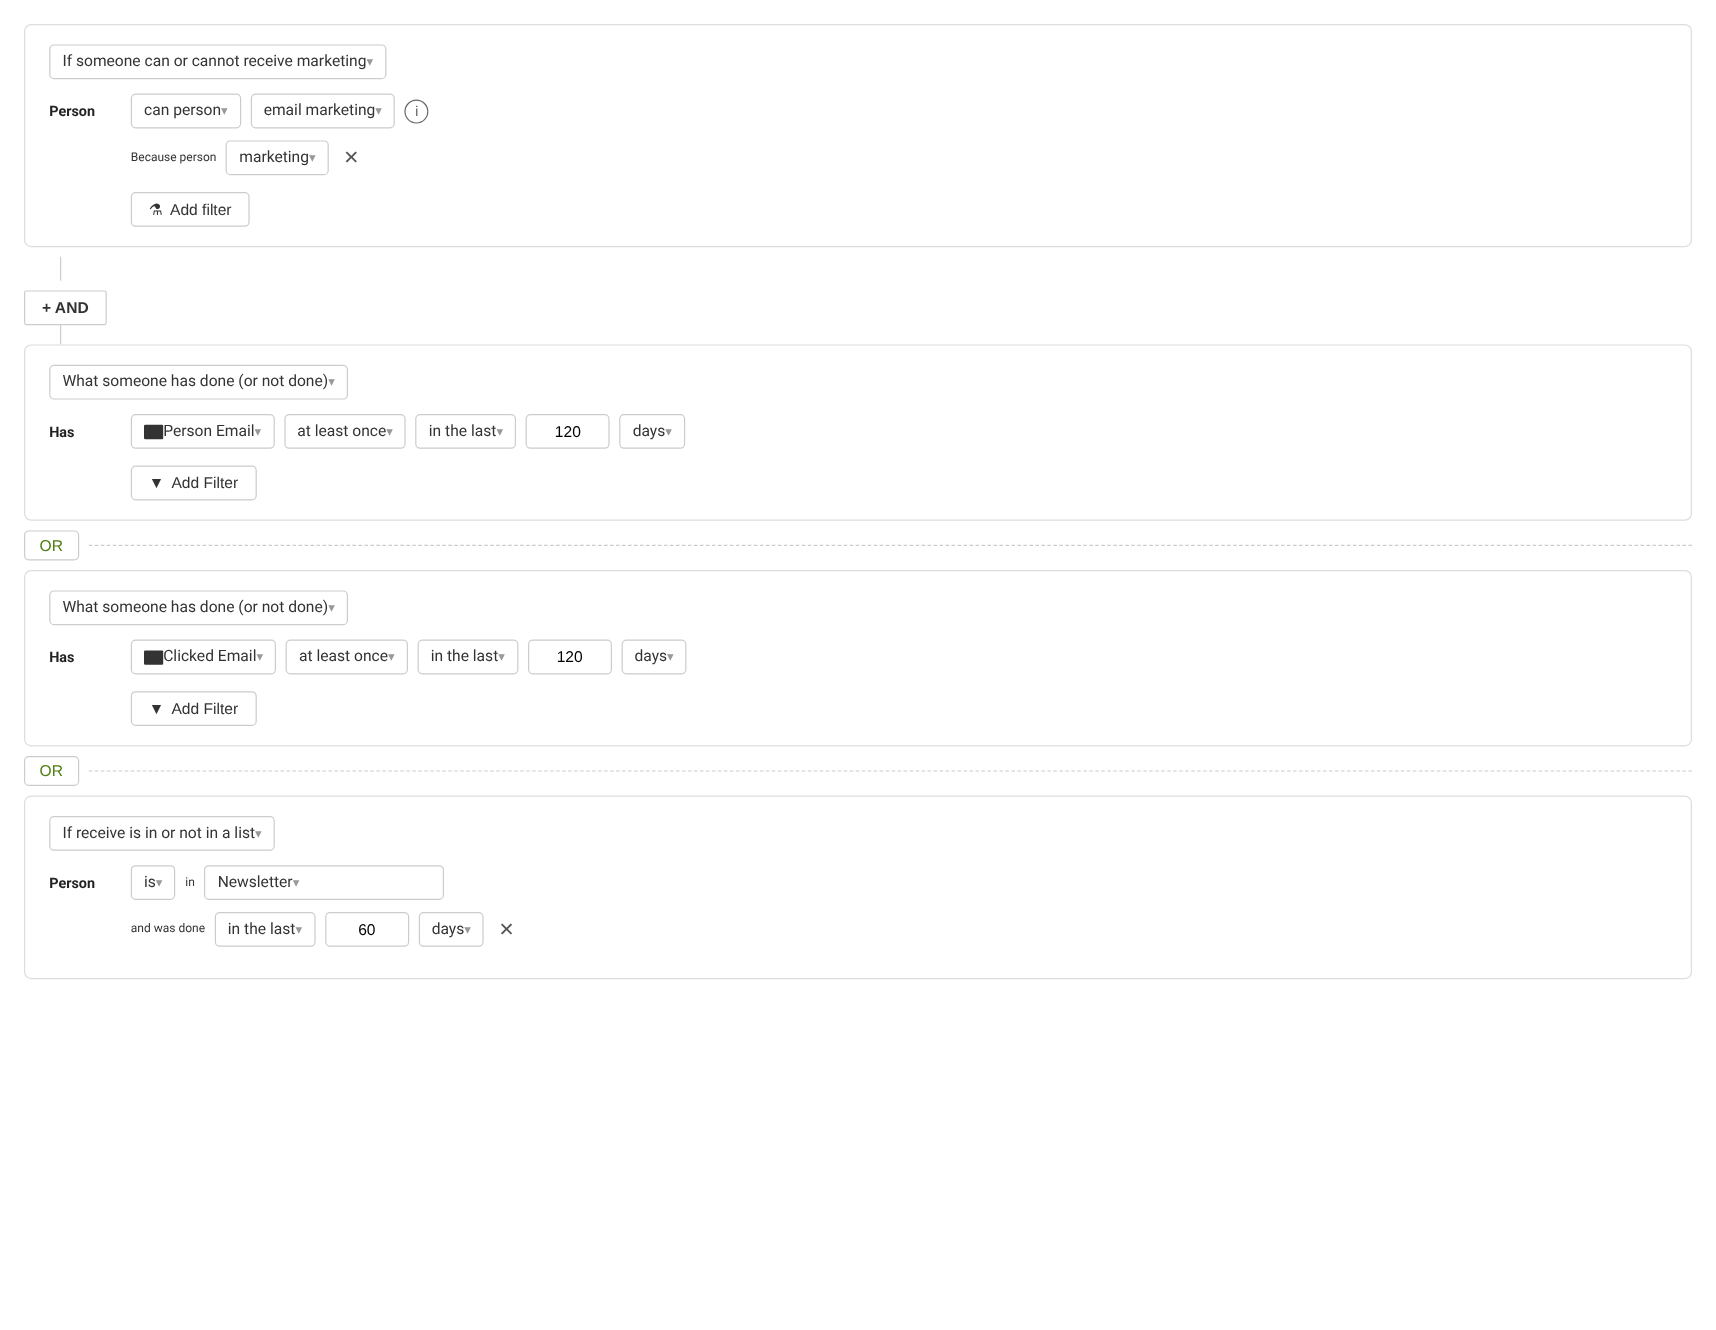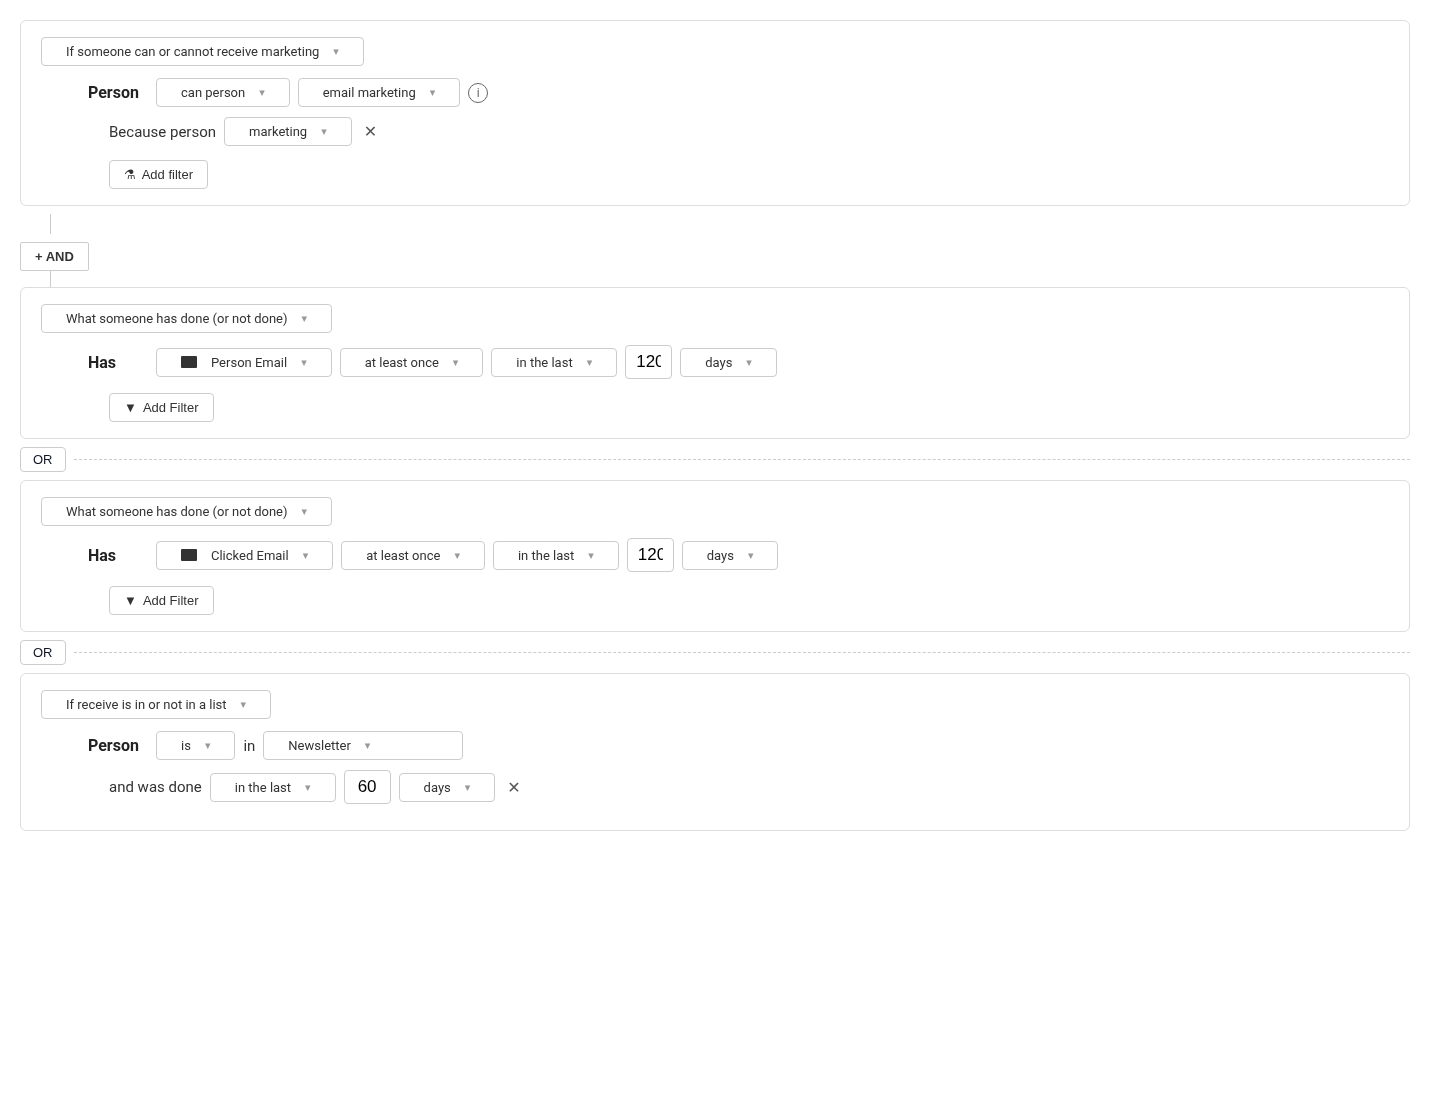--- a/index.html
+++ b/index.html
@@ -37,65 +37,64 @@
     }
 
     .or-btn {
       border: 1px solid #ccc;
       border-radius: 4px;
       padding: 4px 12px;
       background: #fff;
       font-size: 13px;
       font-weight: 500;
       cursor: pointer;
-      color: #0f172a;
+      color: #4d7c0f;
     }
 
     .or-line {
       flex: 1;
       height: 1px;
       border-top: 1px dashed #ccc;
       margin-left: 8px;
     }
 
     .dropdown-select {
       display: inline-flex;
       align-items: center;
       border: 1px solid #ccc;
       border-radius: 4px;
-      padding: 6px 24px;
-      background: #fff;
-      cursor: pointer;
-      gap: 14px;
+      padding: 6px 10px;
+      background: #fff;
+      cursor: pointer;
+      gap: 0;
       font-size: 13px;
       color: #333;
     }
 
     .dropdown-select .caret {
       color: #999;
       font-size: 11px;
     }
 
     .row {
       display: flex;
       align-items: center;
       gap: 8px;
       margin-bottom: 10px;
       flex-wrap: wrap;
     }
 
     .label-bold {
       font-weight: 700;
-      font-size: 16px;
+      font-size: 12px;
       min-width: 60px;
-      margin-left: 47px;
     }
 
     .label-normal {
-      font-size: 15px;
+      font-size: 10px;
       color: #333;
     }
 
     .add-filter-btn {
       display: inline-flex;
       align-items: center;
       gap: 6px;
       border: 1px solid #ccc;
       border-radius: 4px;
       padding: 6px 14px;
@@ -104,22 +103,22 @@
       font-size: 13px;
       color: #333;
       margin-top: 4px;
       margin-left: 68px;
     }
 
     .number-input {
       border: 1px solid #ccc;
       border-radius: 4px;
       padding: 6px 10px;
-      width: 47px;
-      font-size: 17px;
+      width: 70px;
+      font-size: 13px;
       text-align: center;
     }
 
     .email-icon {
       display: inline-block;
       width: 16px;
       height: 12px;
       background: #333;
       border-radius: 1px;
       position: relative;

